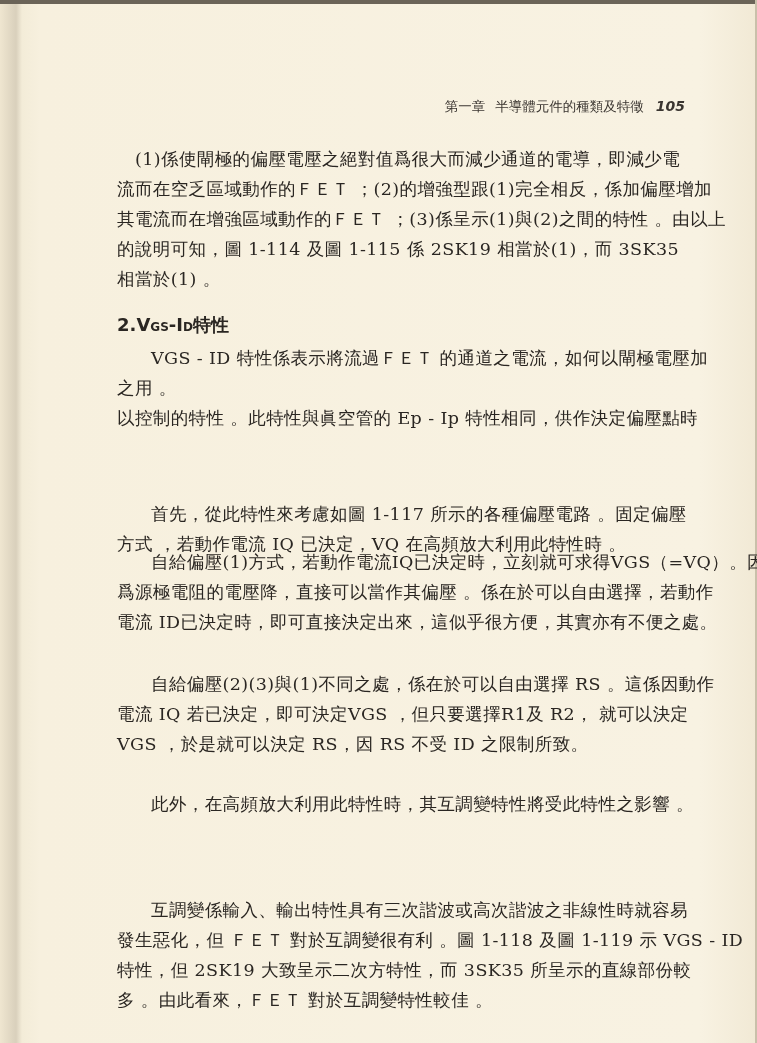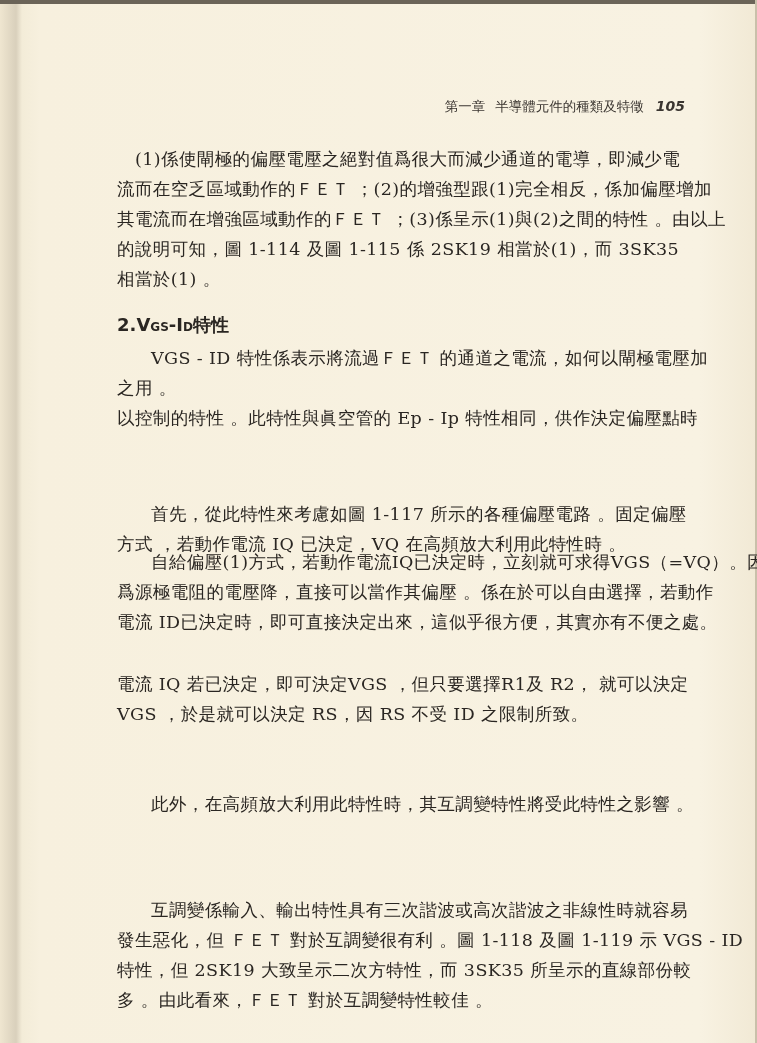--- a/index.html
+++ b/index.html
@@ -73,20 +73,21 @@
     <span class="line">方式 ，若動作電流 IQ 已決定，VQ 在高頻放大利用此特性時 。</span>
   </div>
 
   <div class="para" style="top:547px;">
     <span class="line" style="text-indent:34px">自給偏壓(1)方式，若動作電流IQ已決定時，立刻就可求得VGS（=VQ）。因</span>
     <span class="line">爲源極電阻的電壓降，直接可以當作其偏壓 。係在於可以自由選擇，若動作</span>
     <span class="line">電流 ID已決定時，即可直接決定出來，這似乎很方便，其實亦有不便之處。</span>
   </div>
 
   <div class="para" style="top:669px;">
+    <span class="line" style="text-indent:34px">自給偏壓(2)(3)與(1)不同之處，係在於可以自由選擇 RS 。這係因動作</span>
     <span class="line">電流 IQ 若已決定，即可決定VGS ，但只要選擇R1及 R2， 就可以決定</span>
     <span class="line">VGS ，於是就可以決定 RS，因 RS 不受 ID 之限制所致。</span>
   </div>
 
   <div class="para" style="top:789px;">
     <span class="line" style="text-indent:34px">此外，在高頻放大利用此特性時，其互調變特性將受此特性之影響 。</span>
   </div>
 
   <div class="para" style="top:853px;margin-top:42px;">
     <span class="line" style="text-indent:34px">互調變係輸入、輸出特性具有三次諧波或高次諧波之非線性時就容易</span>

